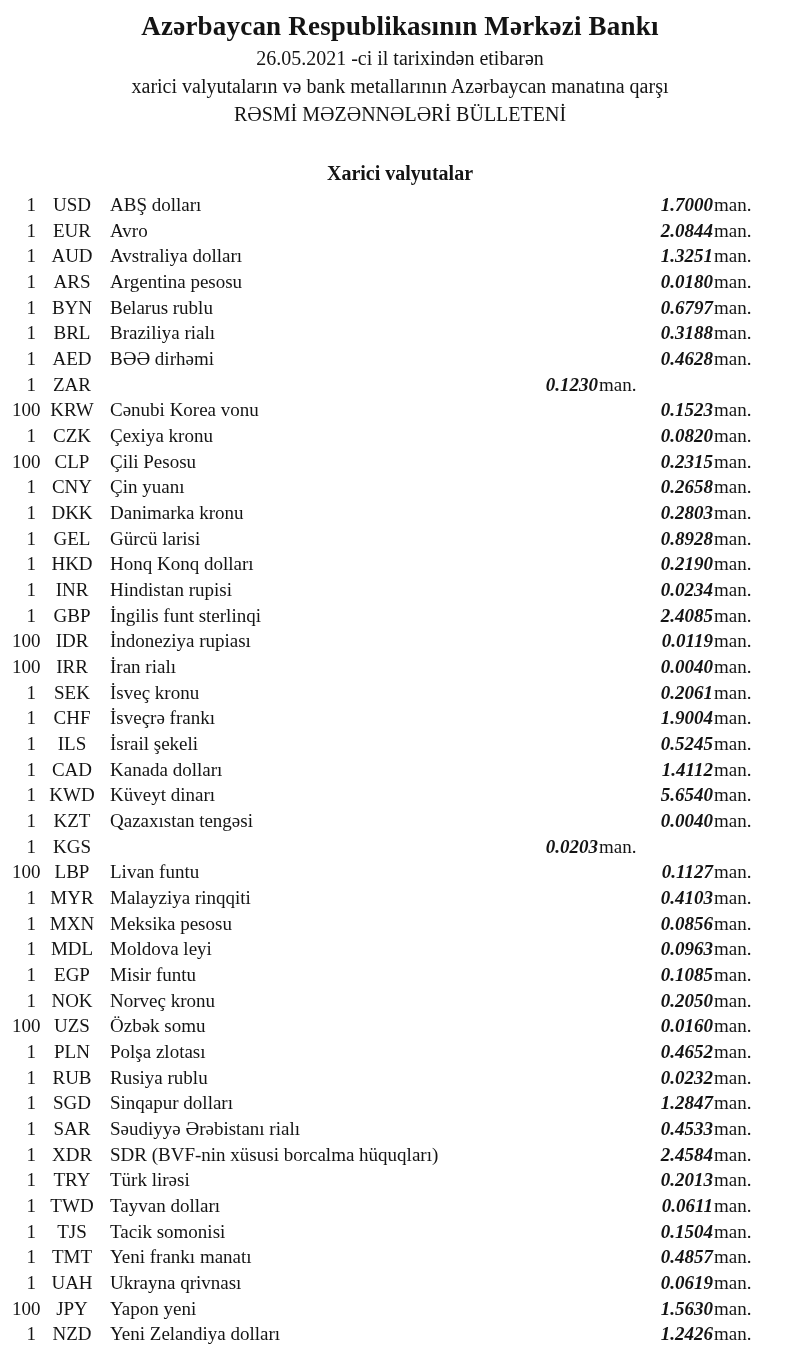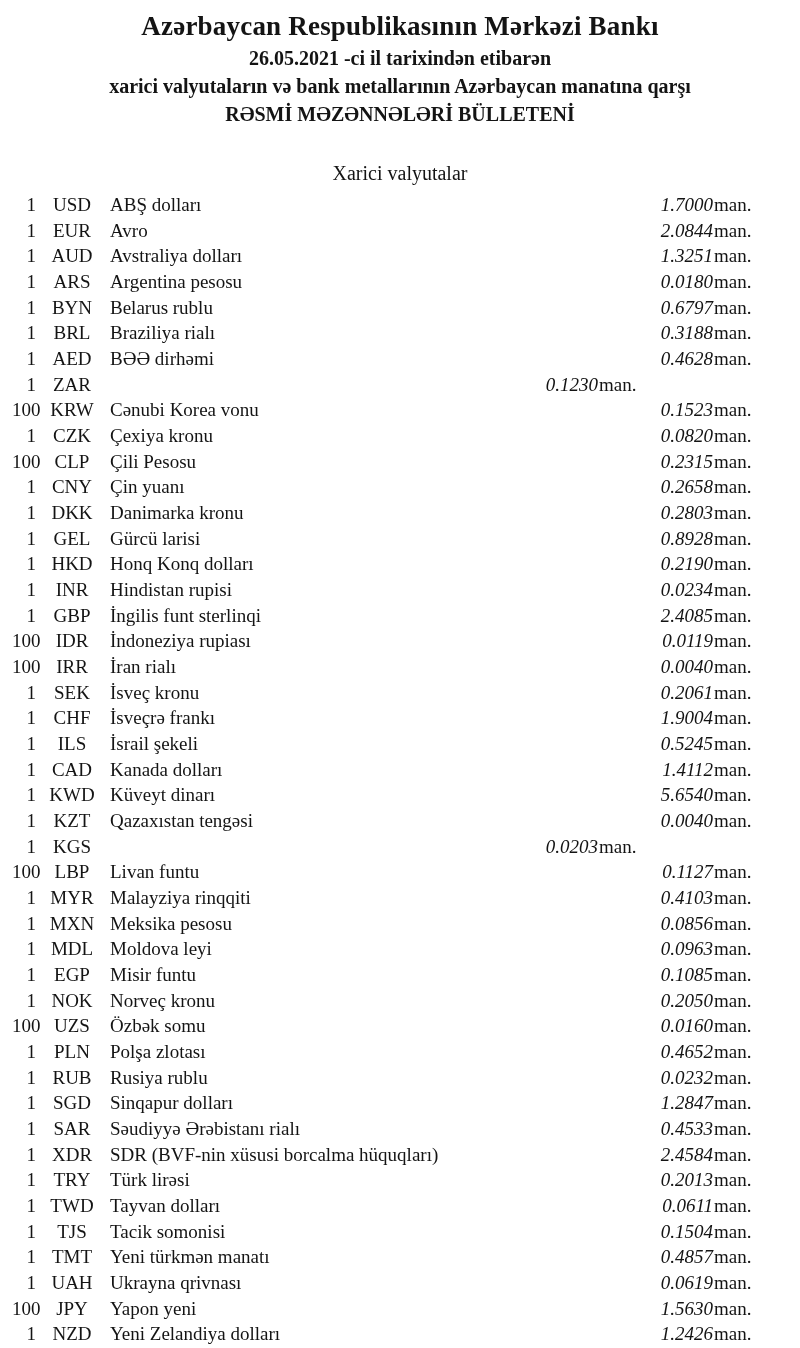--- a/index.html
+++ b/index.html
@@ -22,28 +22,28 @@
     text-align: center;
   }
   .bank-name {
     font-size: 27px;
     font-weight: 700;
     line-height: 35px;
     letter-spacing: 0.2px;
   }
   .header-line {
     font-size: 20px;
-    font-weight: 700;
+    font-weight: 400;
     line-height: 28px;
   }
   .section-title {
     margin-top: 31px;
     text-align: center;
     font-size: 20px;
-    font-weight: 400;
+    font-weight: 700;
     line-height: 28px;
   }
   .rates-table {
     margin: 5px 27px 0 12px; 
   }
   .rate-row {
     display: grid;
     grid-template-columns: 24px 72px 1fr 115px 60px;
     align-items: center;
     height: 25.68px;
@@ -55,21 +55,21 @@
   .cell-code {
     text-align: center;
   }
   .cell-name {
     text-align: left;
     padding-left: 2px;
     white-space: nowrap;
   }
   .cell-rate {
     text-align: right;
-    font-weight: 400;
+    font-weight: 700;
     font-style: italic;
   }
   .cell-unit {
     text-align: left;
     padding-left: 1px;
   }
 </style>
 </head>
 <body>
 
@@ -407,21 +407,21 @@
       <span class="cell-qty">1</span>
       <span class="cell-code">TJS</span>
       <span class="cell-name">Tacik somonisi</span>
       <span class="cell-rate">0.1504</span>
       <span class="cell-unit">man.</span>
     </div>
 
     <div class="rate-row">
       <span class="cell-qty">1</span>
       <span class="cell-code">TMT</span>
-      <span class="cell-name">Yeni türkmən manatı</span>
+      <span class="cell-name">Yeni frankı manatı</span>
       <span class="cell-rate">0.4857</span>
       <span class="cell-unit">man.</span>
     </div>
 
     <div class="rate-row">
       <span class="cell-qty">1</span>
       <span class="cell-code">UAH</span>
       <span class="cell-name">Ukrayna qrivnası</span>
       <span class="cell-rate">0.0619</span>
       <span class="cell-unit">man.</span>

